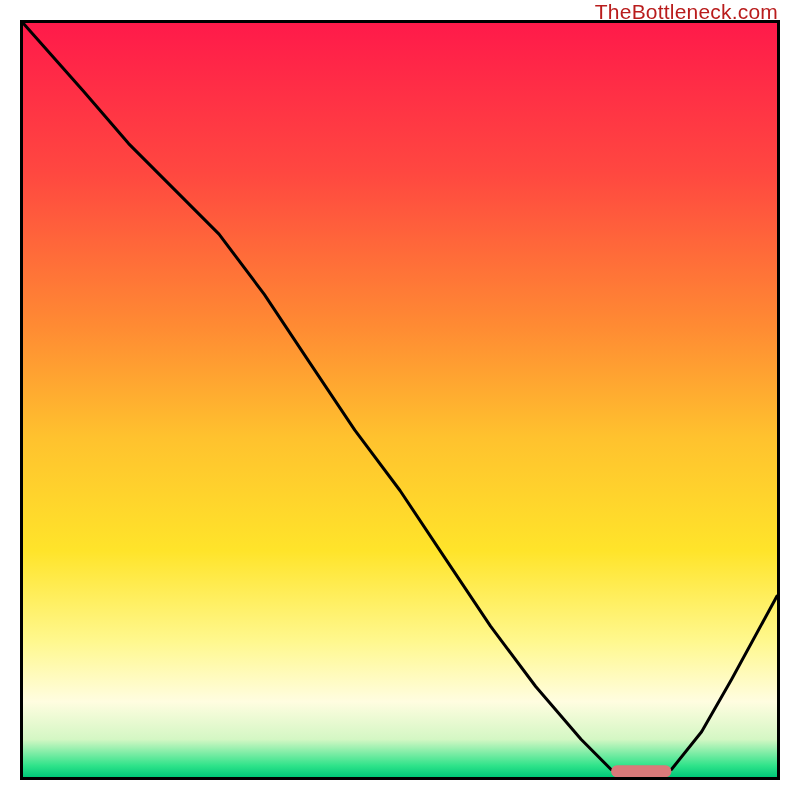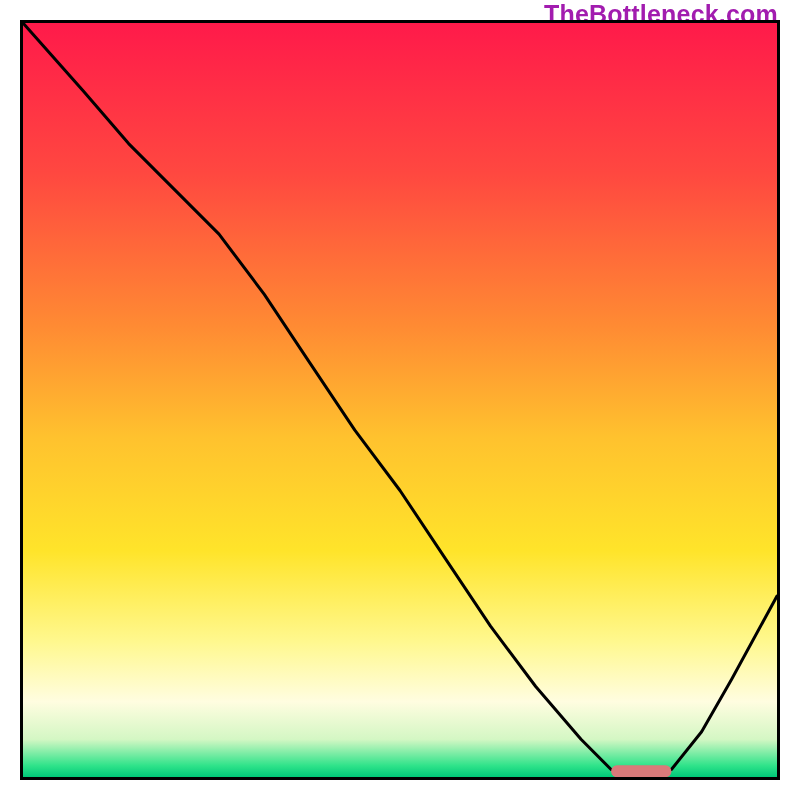--- a/index.html
+++ b/index.html
@@ -26,23 +26,23 @@
     width: 760px;
     height: 760px;
     border: 3px solid #000;
     box-sizing: border-box;
     overflow: hidden;
   }
   .watermark {
     position: absolute;
     top: 0px;
     right: 22px;
-    font-size: 25px;
-    font-weight: 700;
-    color: #a21caf;
+    font-size: 21px;
+    font-weight: 400;
+    color: #b91c1c;
     letter-spacing: 0.2px;
   }
   svg.bg {
     position: absolute;
     left: 0;
     top: 0;
     width: 100%;
     height: 100%;
   }
   svg.overlay {

